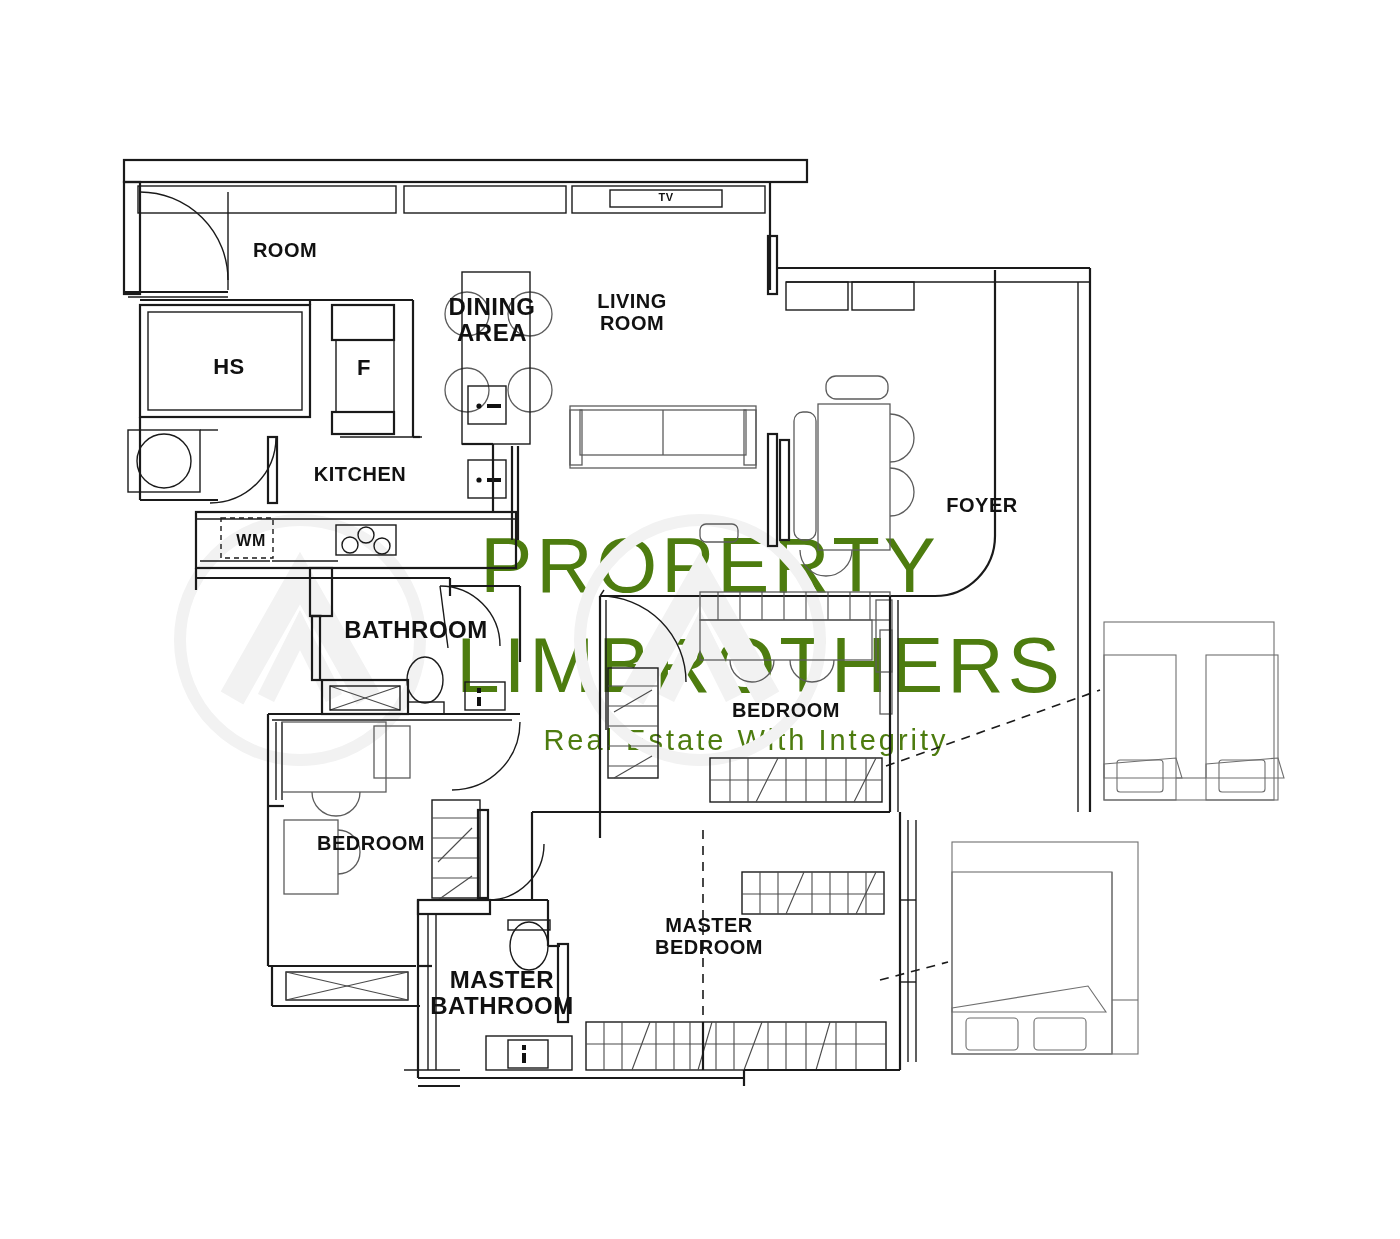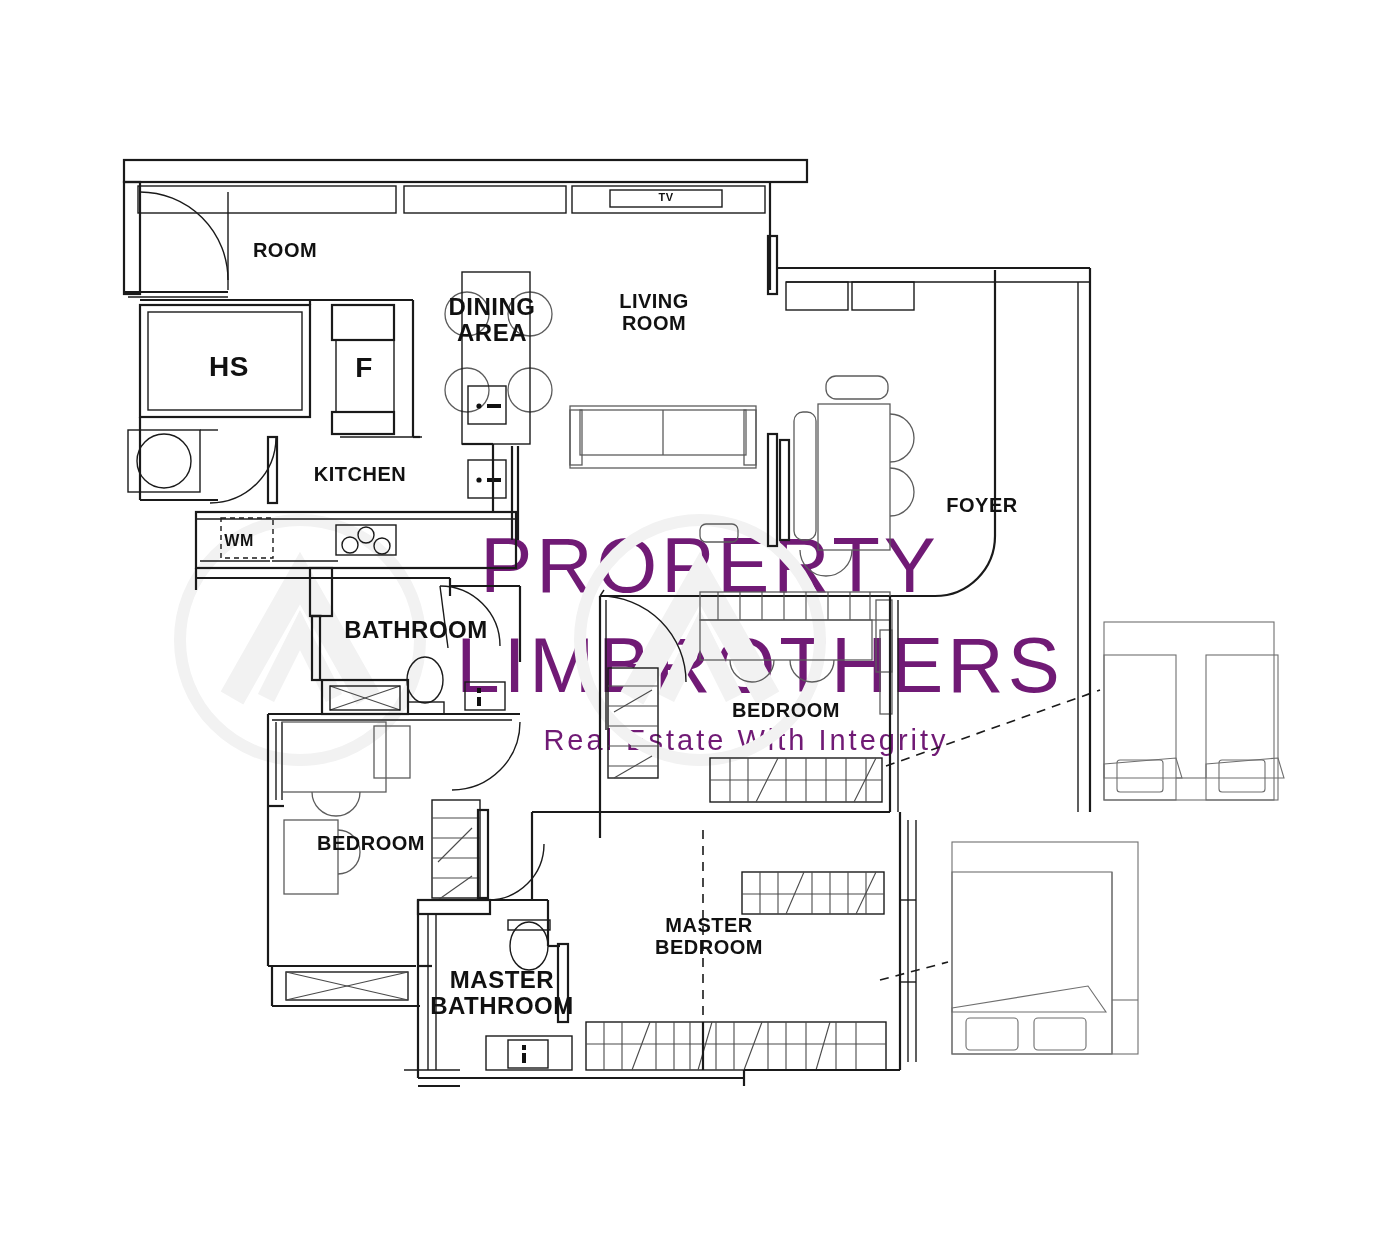--- a/index.html
+++ b/index.html
@@ -34,26 +34,26 @@
     line-height: 1.08;
     text-align: center;
     white-space: pre-line;
     pointer-events: none;
     transform: translate(-50%, -50%);
   }
   .lbl-lg { font-size: 20px; }
   .lbl-md { font-size: 24px; }
   .lbl-sm { font-size: 16px; }
   .lbl-xs { font-size: 11px; }
-  .lbl-hs { font-size: 28px; }
+  .lbl-hs { font-size: 22px; }
 
   .wm-text {
     position: absolute;
     font-family: "Liberation Sans", sans-serif;
-    color: #701a75;
+    color: #4d7c0f;
     pointer-events: none;
     white-space: nowrap;
     transform: translate(-50%, -50%);
   }
   .wm-main {
     font-size: 78px;
     font-weight: normal;
     letter-spacing: 4px;
   }
   .wm-tag {
@@ -434,21 +434,21 @@
       <line class="wt" x1="516" y1="512" x2="516" y2="568"></line>
       <line class="wl" x1="413" y1="437" x2="420" y2="437"></line>
     </g>
   </svg>
 
   <div class="room-label lbl-lg" style="left:285px; top:251px;">ROOM</div>
 
   <div class="room-label lbl-md" style="left:492px; top:320px;">DINING
 AREA</div>
 
-  <div class="room-label lbl-lg" style="left:654px; top:313px;">LIVING
+  <div class="room-label lbl-lg" style="left:632px; top:313px;">LIVING
 ROOM</div>
 
   <div class="room-label lbl-lg" style="left:360px; top:475px;">KITCHEN</div>
 
   <div class="room-label lbl-lg" style="left:982px; top:506px;">FOYER</div>
 
   <div class="room-label lbl-md" style="left:416px; top:630px;">BATHROOM</div>
 
   <div class="room-label lbl-lg" style="left:786px; top:711px;">BEDROOM</div>
 
@@ -457,17 +457,17 @@
   <div class="room-label lbl-lg" style="left:709px; top:937px;">MASTER
 BEDROOM</div>
 
   <div class="room-label lbl-md" style="left:502px; top:993px;">MASTER
 BATHROOM</div>
 
   <div class="room-label lbl-hs" style="left:229px; top:367px;">HS</div>
 
   <div class="room-label lbl-hs" style="left:364px; top:368px;">F</div>
 
-  <div class="room-label lbl-sm" style="left:239px; top:541px;">WM</div>
+  <div class="room-label lbl-sm" style="left:251px; top:541px;">WM</div>
 
   <div class="room-label lbl-xs" style="left:666px; top:198px;">TV</div>
 
 </div>
 
 </body></html>

